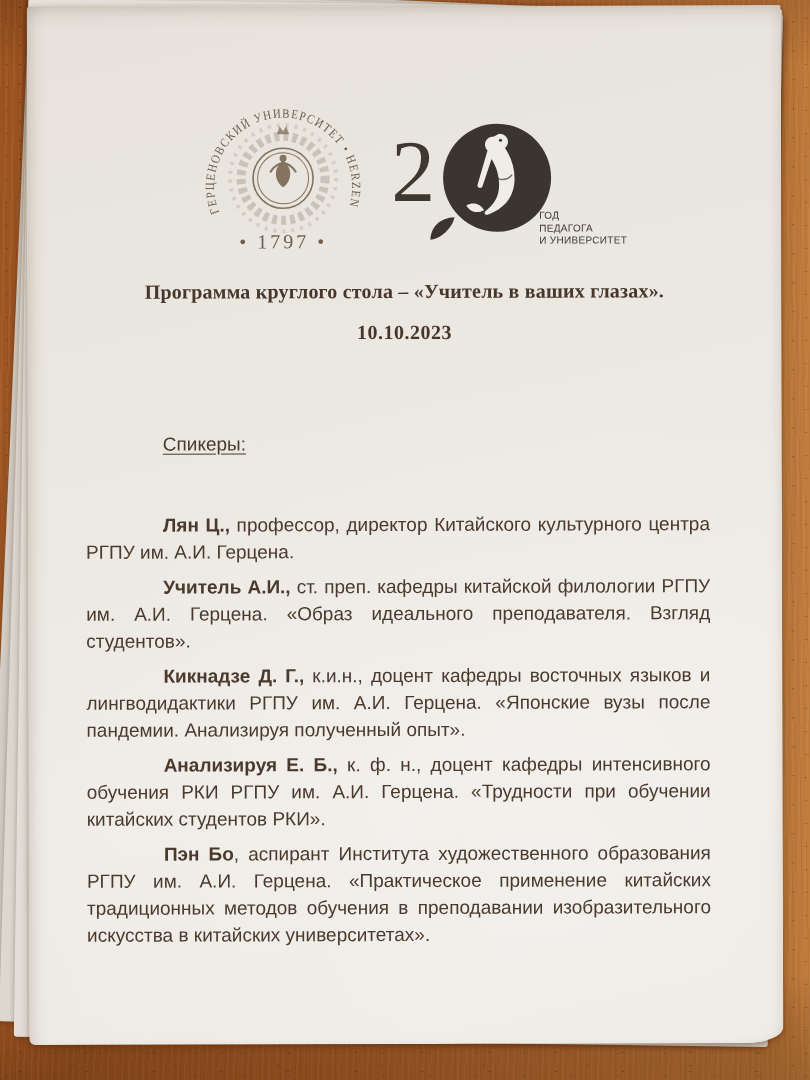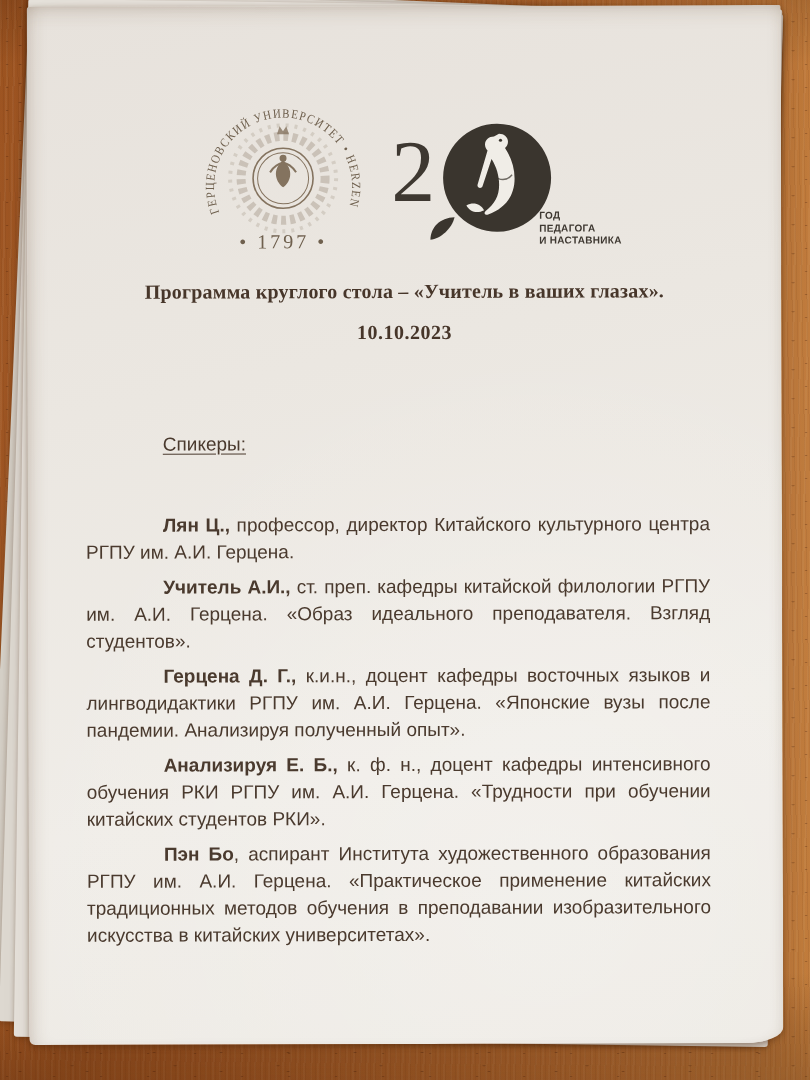--- a/index.html
+++ b/index.html
@@ -48,21 +48,21 @@
   .seal text{fill:#6f604e;}
   .logo2023{position:absolute;left:360px;top:112px;width:260px;height:136px;}
   .digit{position:absolute;top:10px;font-family:"Liberation Serif",serif;
          font-size:88px;line-height:88px;font-weight:400;color:#3e3831;
          letter-spacing:-2px;}
   .digit.d2{left:4px;}
   .digit.d23{left:156px;}
   .pelican-circle{position:absolute;left:56px;top:6px;width:108px;height:108px;
          border-radius:50%;background:#3a352e;}
   .caption{position:absolute;left:152px;top:92px;font-size:10px;line-height:12.5px;
-         font-weight:700;letter-spacing:.3px;color:#3e3831;}
+         font-weight:400;letter-spacing:.3px;color:#3e3831;}
   .leafout{position:absolute;left:38px;top:98px;}
 
   
   .title-block{position:absolute;left:50px;top:272px;width:654px;text-align:center;
          font-family:"Liberation Serif",serif;font-weight:700;color:#47362a;}
   .doc-title{font-size:20px;line-height:26px;letter-spacing:.2px;}
   .doc-date{font-size:20px;line-height:26px;margin-top:15px;letter-spacing:.5px;}
 
   .body-block{position:absolute;left:58px;top:424px;width:624px;
          font-size:19px;line-height:27px;color:#4a3a2e;}
@@ -116,37 +116,37 @@
           <path d="M50 52c7 5 14 5 19-1" stroke="#3a352e" stroke-width="1.4" fill="none" opacity=".7"></path>
           <path d="M24 80c8-2 14 2 16 9-8 2-14-2-16-9z" fill="#f0ede7" transform="rotate(-14 30 84)"></path>
         </svg>
       </div>
       <svg class="leafout" width="34" height="24" viewBox="0 0 34 24">
         <path d="M2 20 C6 8 18 2 32 6 C26 16 12 22 2 20 Z" fill="#3a352e" transform="rotate(-18 16 12)"></path>
       </svg>
       <div class="caption">
         <div>ГОД</div>
         <div>ПЕДАГОГА</div>
-        <div>И НАСТАВНИКА</div>
+        <div>И УНИВЕРСИТЕТ</div>
       </div>
     </div>
 
     <div class="title-block">
       <div class="doc-title">Программа круглого стола – «Учитель в ваших глазах».</div>
       <div class="doc-date">10.10.2023</div>
     </div>
 
     <div class="body-block">
       <div class="speakers-heading">Спикеры:</div>
       <div id="speakers">
   <p class="speaker"><b class="sp-name">Лян Ц.,</b><span class="sp-details"> профессор, директор Китайского культурного центра РГПУ им. А.И. Герцена.</span></p>
 
   <p class="speaker"><b class="sp-name">Учитель А.И.,</b><span class="sp-details"> ст. преп. кафедры китайской филологии РГПУ им. А.И. Герцена. «Образ идеального преподавателя. Взгляд студентов».</span></p>
 
-  <p class="speaker"><b class="sp-name">Герцена Д. Г.,</b><span class="sp-details"> к.и.н., доцент кафедры восточных языков и лингводидактики РГПУ им. А.И. Герцена. «Японские вузы после пандемии. Анализируя полученный опыт».</span></p>
+  <p class="speaker"><b class="sp-name">Кикнадзе Д. Г.,</b><span class="sp-details"> к.и.н., доцент кафедры восточных языков и лингводидактики РГПУ им. А.И. Герцена. «Японские вузы после пандемии. Анализируя полученный опыт».</span></p>
 
   <p class="speaker"><b class="sp-name">Анализируя Е. Б.,</b><span class="sp-details"> к. ф. н., доцент кафедры интенсивного обучения РКИ РГПУ им. А.И. Герцена. «Трудности при обучении китайских студентов РКИ».</span></p>
 
   <p class="speaker"><b class="sp-name">Пэн Бо</b><span class="sp-details">, аспирант Института художественного образования РГПУ им. А.И. Герцена. «Практическое применение китайских традиционных методов обучения в преподавании изобразительного искусства в китайских университетах».</span></p>
 </div>
     </div>
   </div>
 </div>
 
 </body></html>

